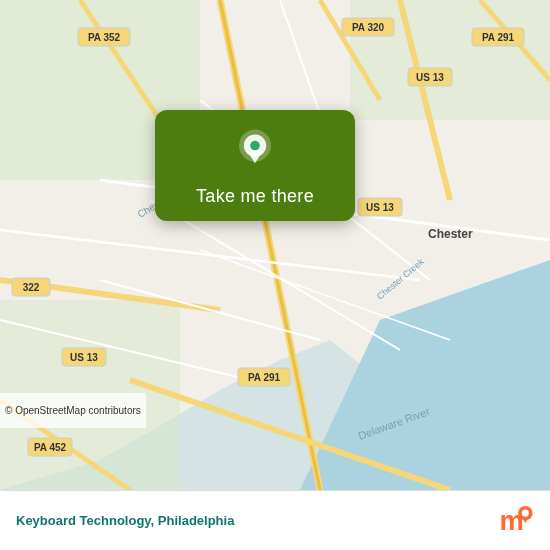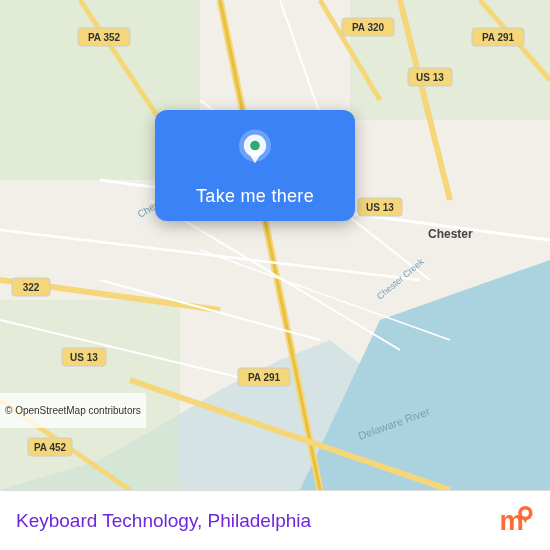--- a/index.html
+++ b/index.html
@@ -24,21 +24,21 @@
     #map-svg {
       width: 100%;
       height: 100%;
     }
 
     #popup-card {
       position: absolute;
       top: 110px;
       left: 155px;
       width: 200px;
-      background: #3b82f6;
+      background: #4d7c0f;
       border-radius: 12px;
       display: flex;
       flex-direction: column;
       align-items: center;
       padding: 18px 20px 14px 20px;
       box-shadow: 0 4px 16px rgba(0,0,0,0.3);
       z-index: 10;
     }
 
     #pin-icon {
@@ -77,23 +77,23 @@
       width: 36px;
       height: 36px;
     }
 
     #location-info {
       display: flex;
       flex-direction: column;
     }
 
     #location-name {
-      font-size: 19px;
-      font-weight: 400;
-      color: #6d28d9;
+      font-size: 13px;
+      font-weight: 700;
+      color: #0f766e;
     }
 
     #osm-attribution {
       position: absolute;
       bottom: 62px;
       left: 0;
       font-size: 10px;
       color: #333;
       background: rgba(255,255,255,0.75);
       padding: 12px 5px;

